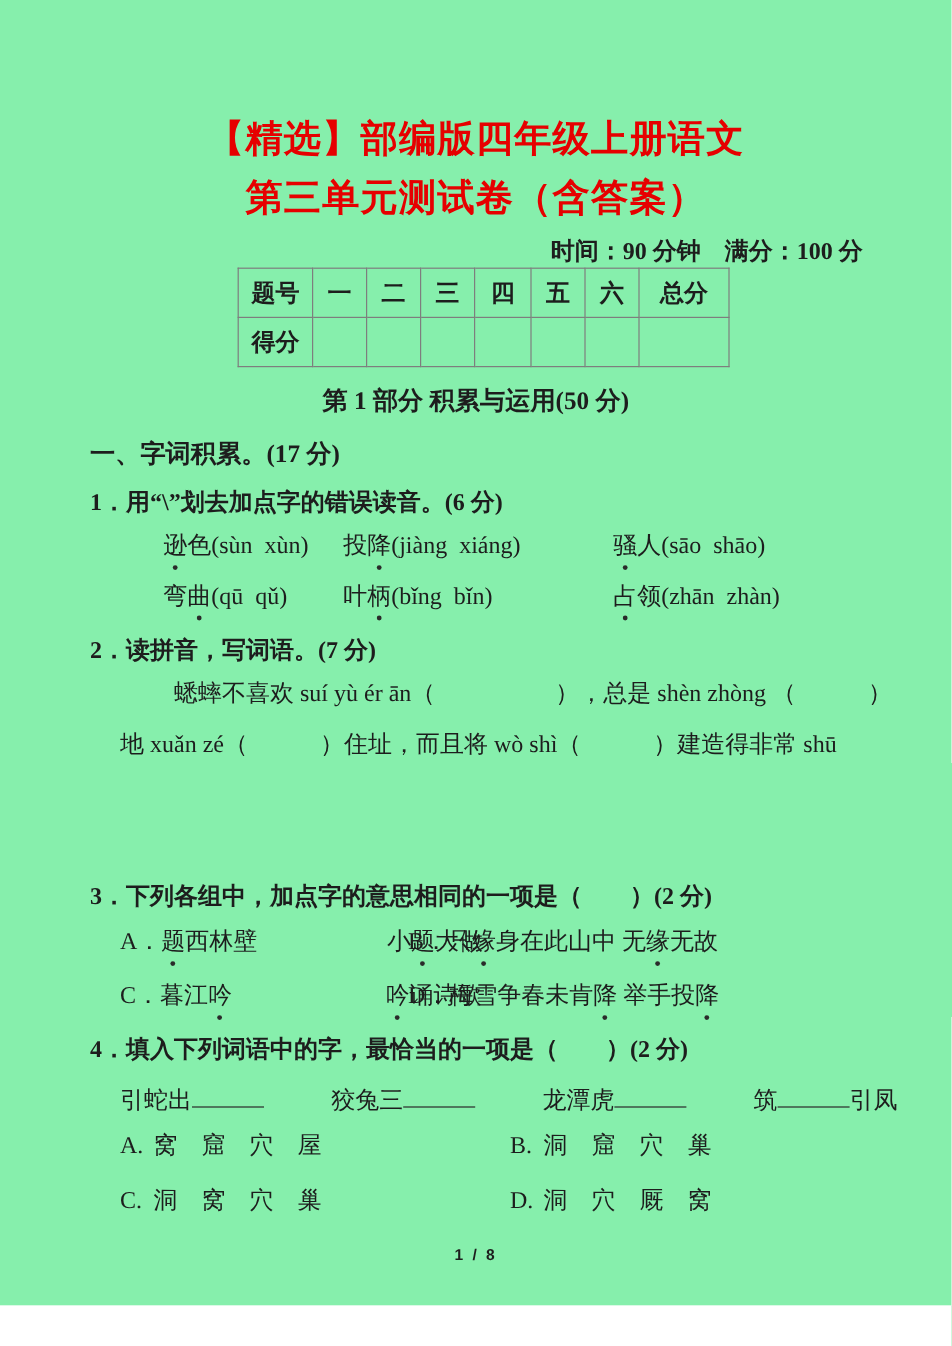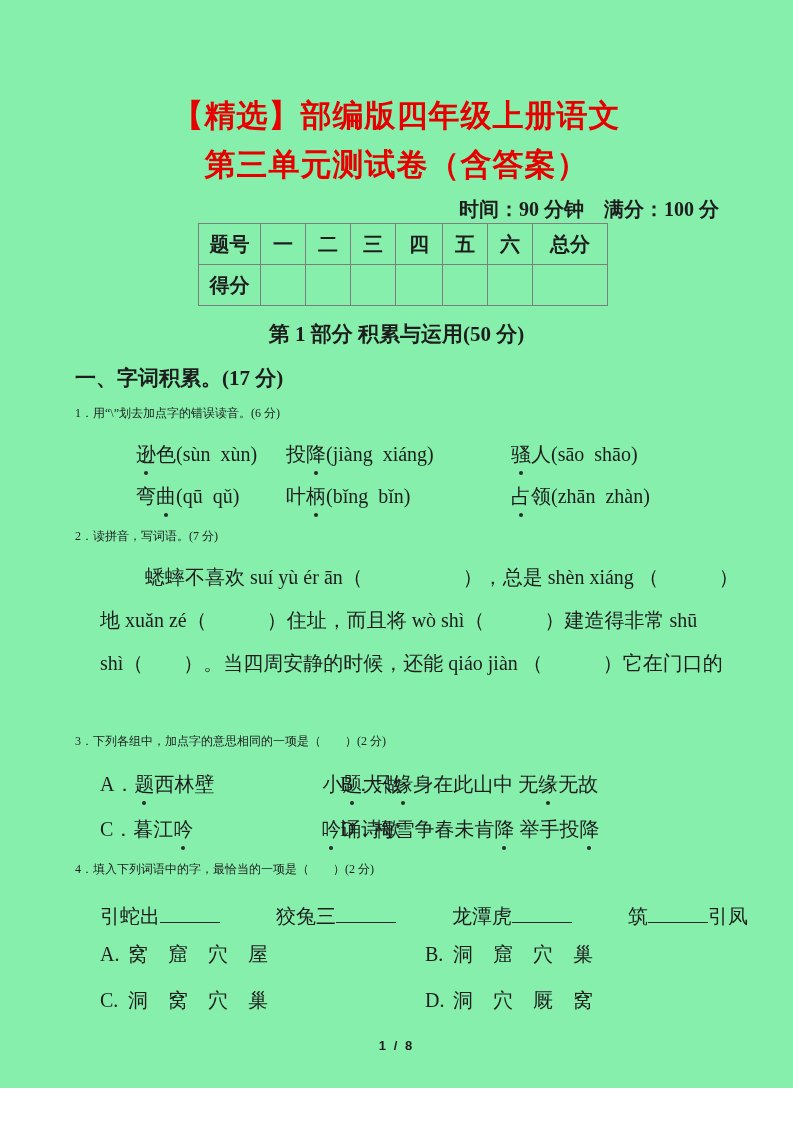--- a/index.html
+++ b/index.html
@@ -9,21 +9,21 @@
   }
   .title-line{position:absolute;left:0;width:100%;text-align:center;font-weight:bold;font-size:31px;letter-spacing:1px;}
   #title1{top:95px;}
   #title2{top:144px;}
   .meta{position:absolute;top:196px;right:74px;font-weight:bold;font-size:20px;white-space:pre;margin-left:48px;}
   table.score{position:absolute;top:223px;left:198px;border-collapse:collapse;table-layout:fixed;}
   table.score td{border:1px solid #7e7e7e;height:40px;text-align:center;vertical-align:middle;
     font-weight:bold;font-size:20px;padding:0;}
   .part{position:absolute;top:320px;left:0;width:100%;text-align:center;font-weight:bold;font-size:21px;white-space:pre;}
   .sec{position:absolute;top:364px;left:75px;font-weight:bold;font-size:21px;white-space:pre;}
-  .stem{position:absolute;left:75px;font-weight:normal;font-size:12px;white-space:pre;}
+  .stem{position:absolute;left:75px;font-weight:bold;font-size:20px;white-space:pre;}
   #q1stem{top:405px;}
   #q2stem{top:528px;}
   #q3stem{top:733px;}
   #q4stem{top:861px;}
   #q1rows{position:absolute;left:100px;top:441px;margin-left:36px;}
   .q1row{display:grid;grid-template-columns:150px 225px auto;height:42px;white-space:pre;}
   .dc{position:relative;display:inline-block;}
   .dc::after{content:"";position:absolute;left:50%;transform:translateX(-50%);bottom:-7px;
     width:4px;height:4px;border-radius:50%;background:#2a2a2a;}
   #q2lines{position:absolute;left:100px;top:564px;width:630px;}
@@ -91,23 +91,22 @@
   <div class="sec">一、字词积累。(17 分)</div>
 
   <div class="stem" id="q1stem">1．用“\”划去加点字的错误读音。(6 分)</div>
   <div id="q1rows">
       <div class="q1row"><span><span class="dc">逊</span><span>色(sùn  xùn)</span></span><span><span>投</span><span class="dc">降</span><span>(jiàng  xiáng)</span></span><span><span class="dc">骚</span><span>人(sāo  shāo)</span></span></div>
       <div class="q1row"><span><span>弯</span><span class="dc">曲</span><span>(qū  qǔ)</span></span><span><span>叶</span><span class="dc">柄</span><span>(bǐng  bǐn)</span></span><span><span class="dc">占</span><span>领(zhān  zhàn)</span></span></div>
     </div>
 
   <div class="stem" id="q2stem">2．读拼音，写词语。(7 分)</div>
   <div id="q2lines">
-      <div class="q2line">蟋蟀不喜欢 suí yù ér ān（　　　　　），总是 shèn xiáng （　　　）</div>
+      <div class="q2line">蟋蟀不喜欢 suí yù ér ān（　　　　　），总是 shèn zhòng （　　　）</div>
       <div class="q2line">地 xuǎn zé（　　　）住址，而且将 wò shì（　　　）建造得非常 shū</div>
-      <div class="q2line">shì（　　）。当四周安静的时候，还能 qiáo jiàn （　　　）它在门口的</div>
     </div>
 
   <div class="stem" id="q3stem">3．下列各组中，加点字的意思相同的一项是（　　）(2 分)</div>
   <div id="q3rows">
       <div class="optrow"><span class="q3cell"><span class="label">A．</span><span class="p1"><span class="dc">题</span><span>西林壁</span></span><span class="p2"><span>小</span><span class="dc">题</span><span>大做</span></span></span><span class="q3cell"><span class="label">B．</span><span class="p1"><span>只</span><span class="dc">缘</span><span>身在此山中</span></span><span class="p2"><span>无</span><span class="dc">缘</span><span>无故</span></span></span></div>
       <div class="optrow"><span class="q3cell"><span class="label">C．</span><span class="p1"><span>暮江</span><span class="dc">吟</span></span><span class="p2"><span class="dc">吟</span><span>诵诗歌</span></span></span><span class="q3cell"><span class="label">D．</span><span class="p1"><span>梅雪争春未肯</span><span class="dc">降</span></span><span class="p2"><span>举手投</span><span class="dc">降</span></span></span></div>
     </div>
 
   <div class="stem" id="q4stem">4．填入下列词语中的字，最恰当的一项是（　　）(2 分)</div>
   <div id="q4fill"><span><span>引蛇出</span><span class="blank"></span></span><span><span>狡兔三</span><span class="blank"></span></span><span><span>龙潭虎</span><span class="blank"></span></span><span><span>筑</span><span class="blank"></span><span>引凤</span></span></div>

